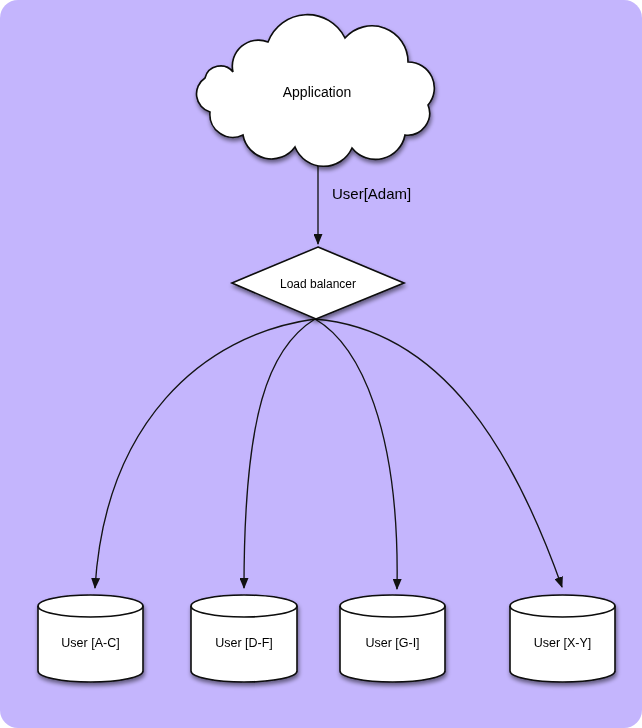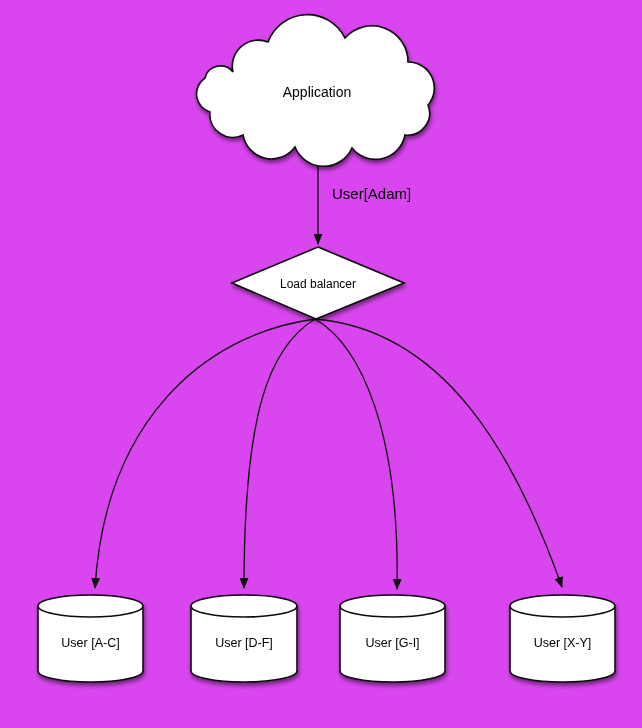--- a/index.html
+++ b/index.html
@@ -5,22 +5,23 @@
   html, body {
     margin: 0;
     padding: 0;
     background: #ffffff;
     font-family: "Liberation Sans", sans-serif;
   }
   .canvas {
     position: relative;
     width: 642px;
     height: 728px;
-    background: #d946ef;
+    background: #c4b5fd;
     overflow: hidden;
+    border-radius: 18px;
   }
   svg { display: block; }
   .node-shape {
     fill: #ffffff;
     stroke: #0a0a0a;
     stroke-width: 1.6;
   }
   .edge {
     fill: none;
     stroke: #141414;

